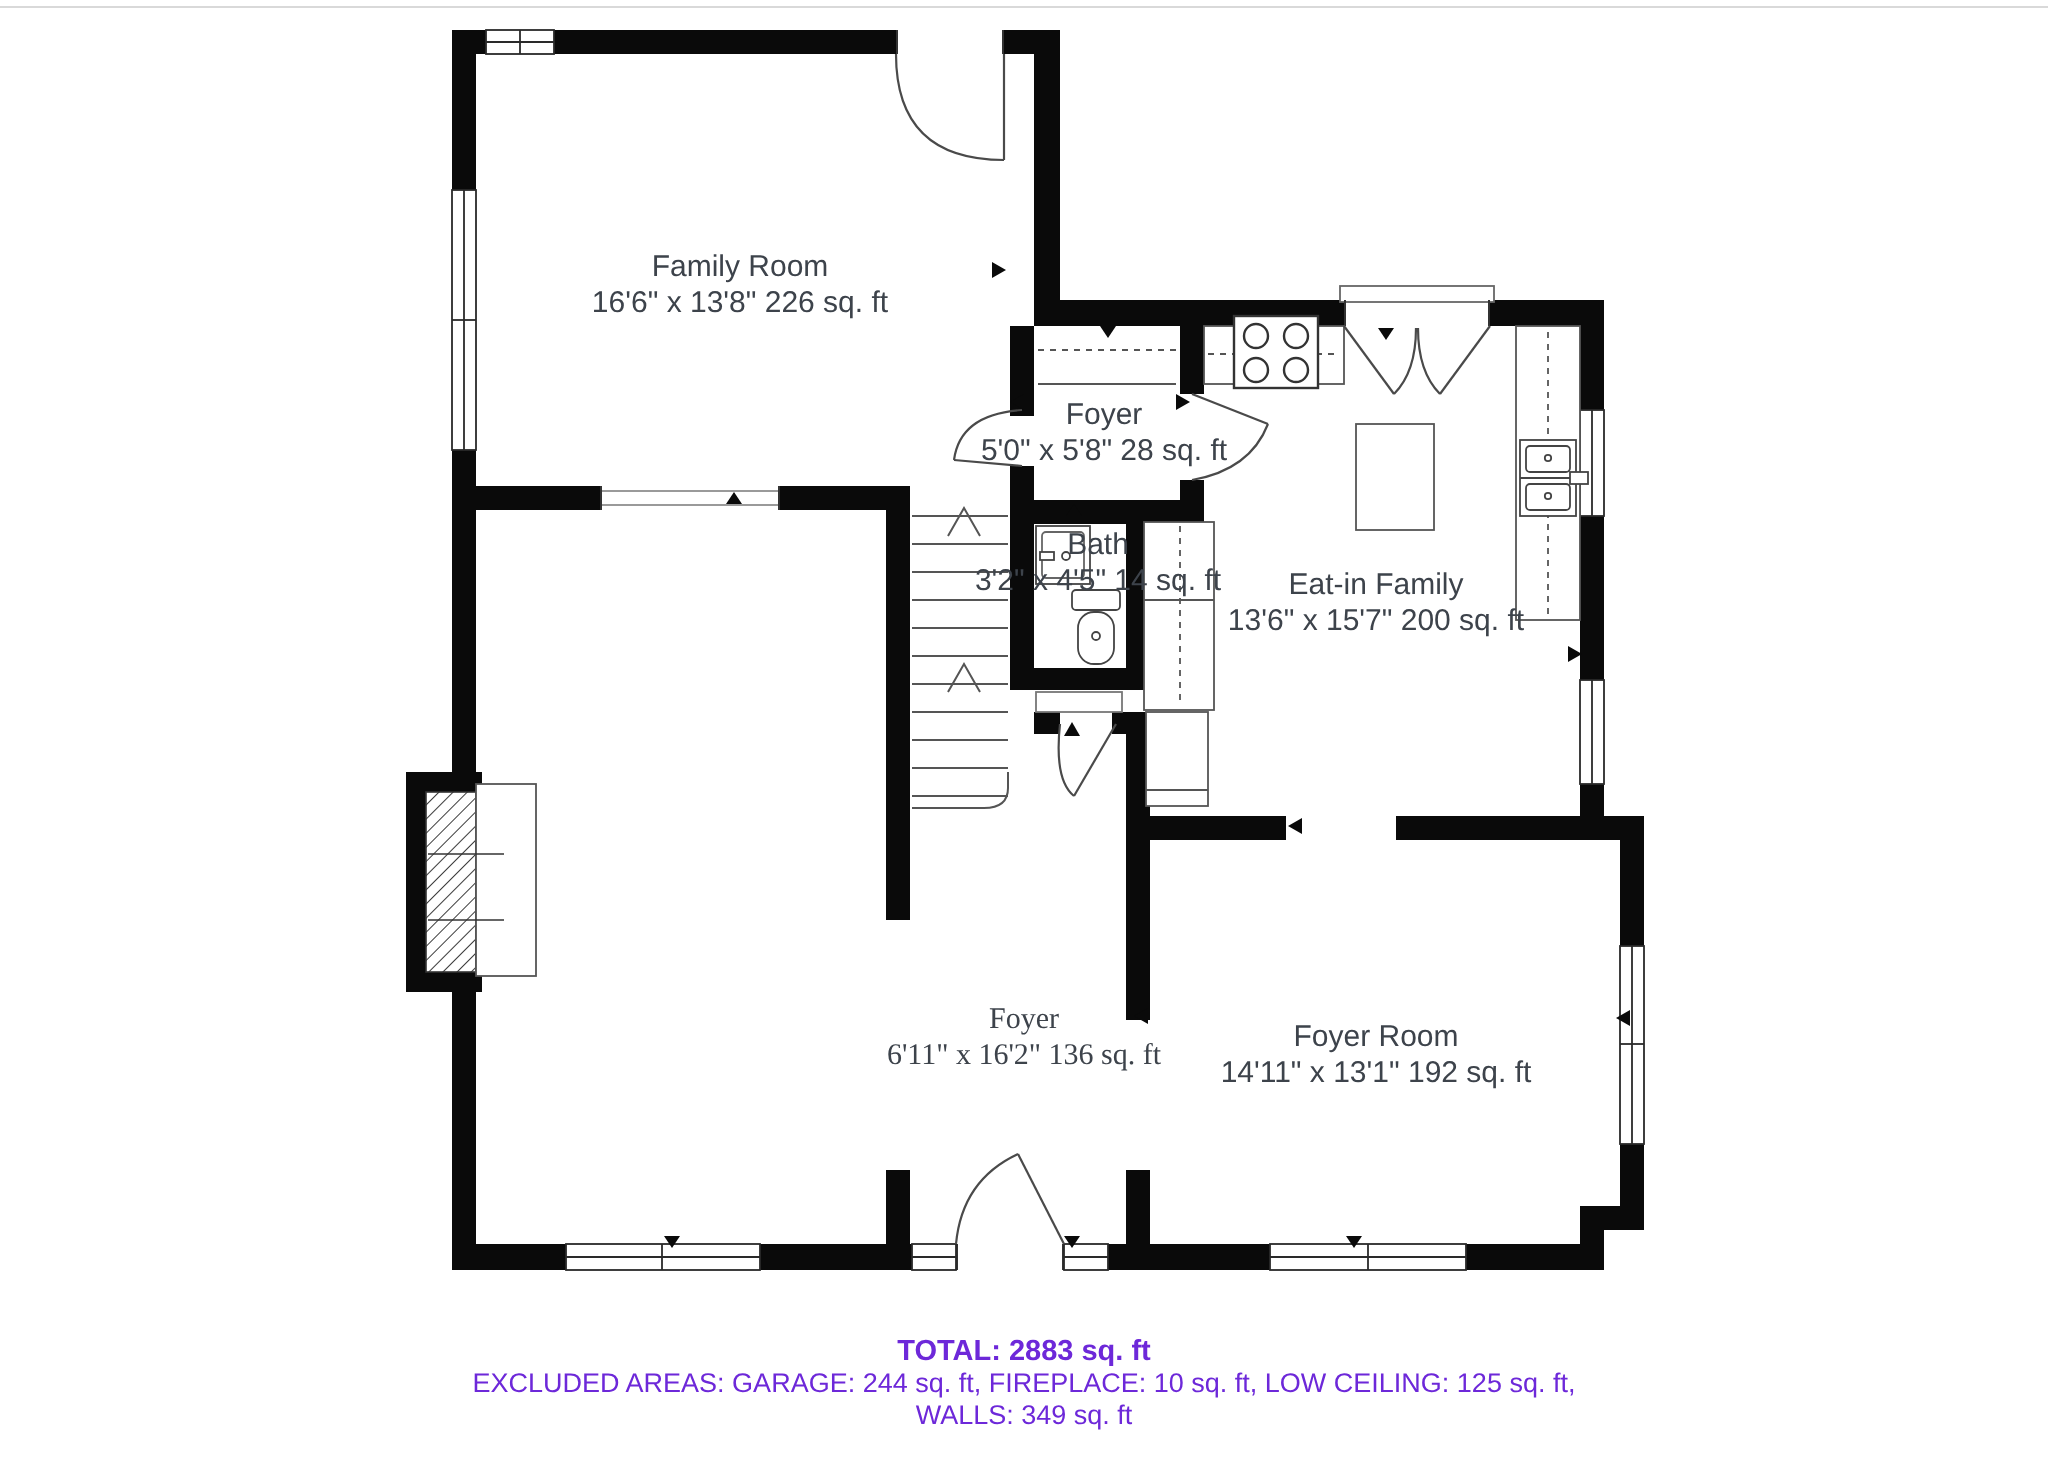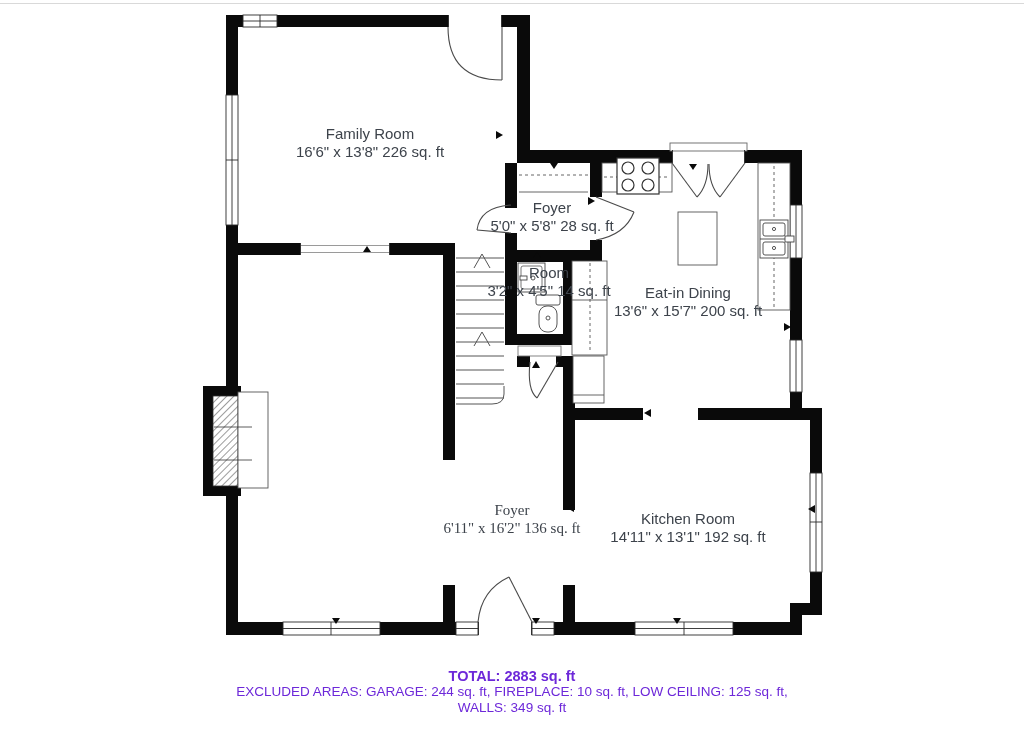--- a/index.html
+++ b/index.html
@@ -258,33 +258,33 @@
 
   <div class="room-label" style="left:370px;top:143px;">
     <span class="rname">Family Room</span>
     <span class="rdims">16'6" x 13'8" 226 sq. ft</span>
   </div>
   <div class="room-label" style="left:552px;top:217px;">
     <span class="rname">Foyer</span>
     <span class="rdims">5'0" x 5'8" 28 sq. ft</span>
   </div>
   <div class="room-label" style="left:549px;top:282px;">
-    <span class="rname">Room</span>
+    <span class="rname">Bath</span>
     <span class="rdims">3'2" x 4'5" 14 sq. ft</span>
   </div>
   <div class="room-label" style="left:688px;top:302px;">
-    <span class="rname">Eat-in Dining</span>
+    <span class="rname">Eat-in Family</span>
     <span class="rdims">13'6" x 15'7" 200 sq. ft</span>
   </div>
   <div class="room-label" style="left:512px;top:519px;font-family:Liberation Serif, serif;">
     <span class="rname">Foyer</span>
     <span class="rdims">6'11" x 16'2" 136 sq. ft</span>
   </div>
   <div class="room-label" style="left:688px;top:528px;">
-    <span class="rname">Kitchen Room</span>
+    <span class="rname">Foyer Room</span>
     <span class="rdims">14'11" x 13'1" 192 sq. ft</span>
   </div>
 
   <div class="footer">
     <div class="total">TOTAL: 2883 sq. ft</div>
     <div>EXCLUDED AREAS: GARAGE: 244 sq. ft, FIREPLACE: 10 sq. ft, LOW CEILING: 125 sq. ft,</div>
     <div>WALLS: 349 sq. ft</div>
   </div>
 </div>
 

